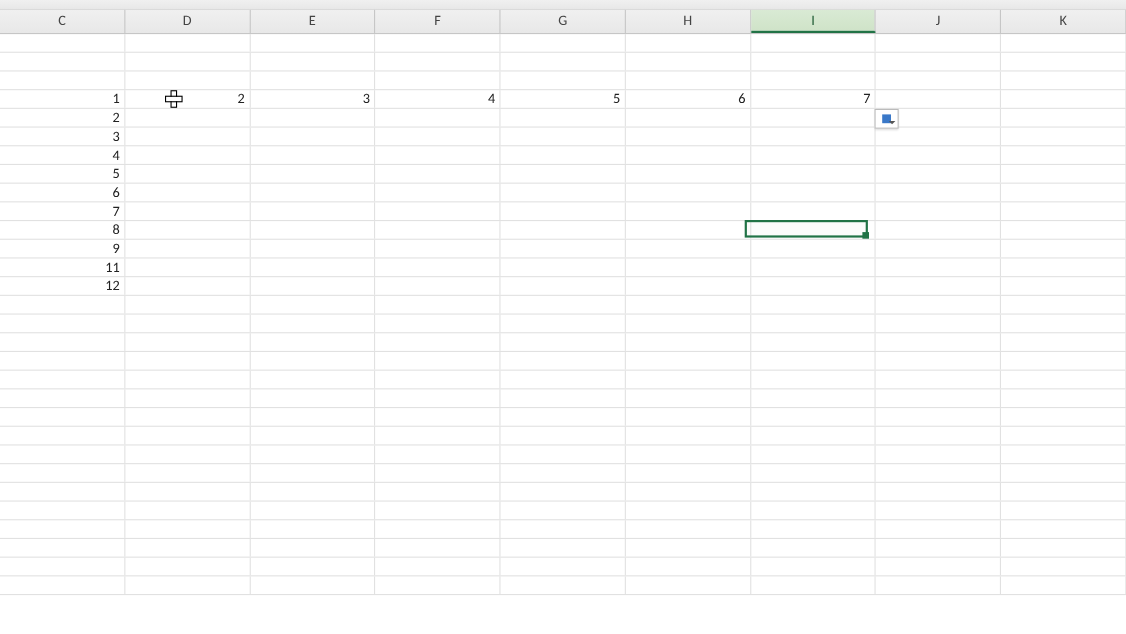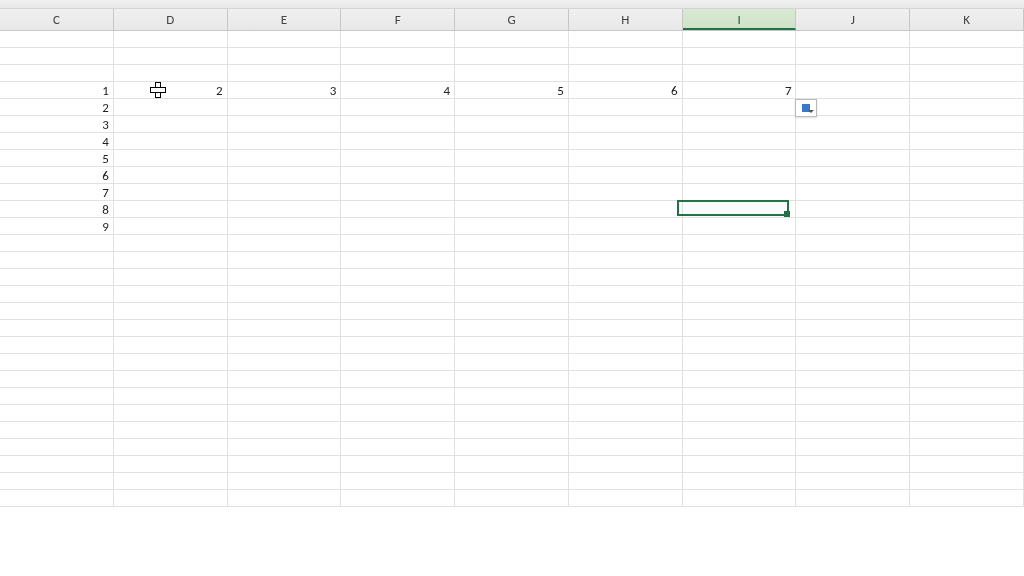--- a/index.html
+++ b/index.html
@@ -298,20 +298,42 @@
         <div class="cell wD"></div>
         <div class="cell wE"></div>
         <div class="cell wF"></div>
         <div class="cell wG"></div>
         <div class="cell wH"></div>
         <div class="cell wI"></div>
         <div class="cell wJ"></div>
         <div class="cell wK"></div>
       </div>
       <div class="row">
+        <div class="cell wC">11</div>
+        <div class="cell wD"></div>
+        <div class="cell wE"></div>
+        <div class="cell wF"></div>
+        <div class="cell wG"></div>
+        <div class="cell wH"></div>
+        <div class="cell wI"></div>
+        <div class="cell wJ"></div>
+        <div class="cell wK"></div>
+      </div>
+      <div class="row">
+        <div class="cell wC">12</div>
+        <div class="cell wD"></div>
+        <div class="cell wE"></div>
+        <div class="cell wF"></div>
+        <div class="cell wG"></div>
+        <div class="cell wH"></div>
+        <div class="cell wI"></div>
+        <div class="cell wJ"></div>
+        <div class="cell wK"></div>
+      </div>
+      <div class="row">
         <div class="cell wC"></div>
         <div class="cell wD"></div>
         <div class="cell wE"></div>
         <div class="cell wF"></div>
         <div class="cell wG"></div>
         <div class="cell wH"></div>
         <div class="cell wI"></div>
         <div class="cell wJ"></div>
         <div class="cell wK"></div>
       </div>

